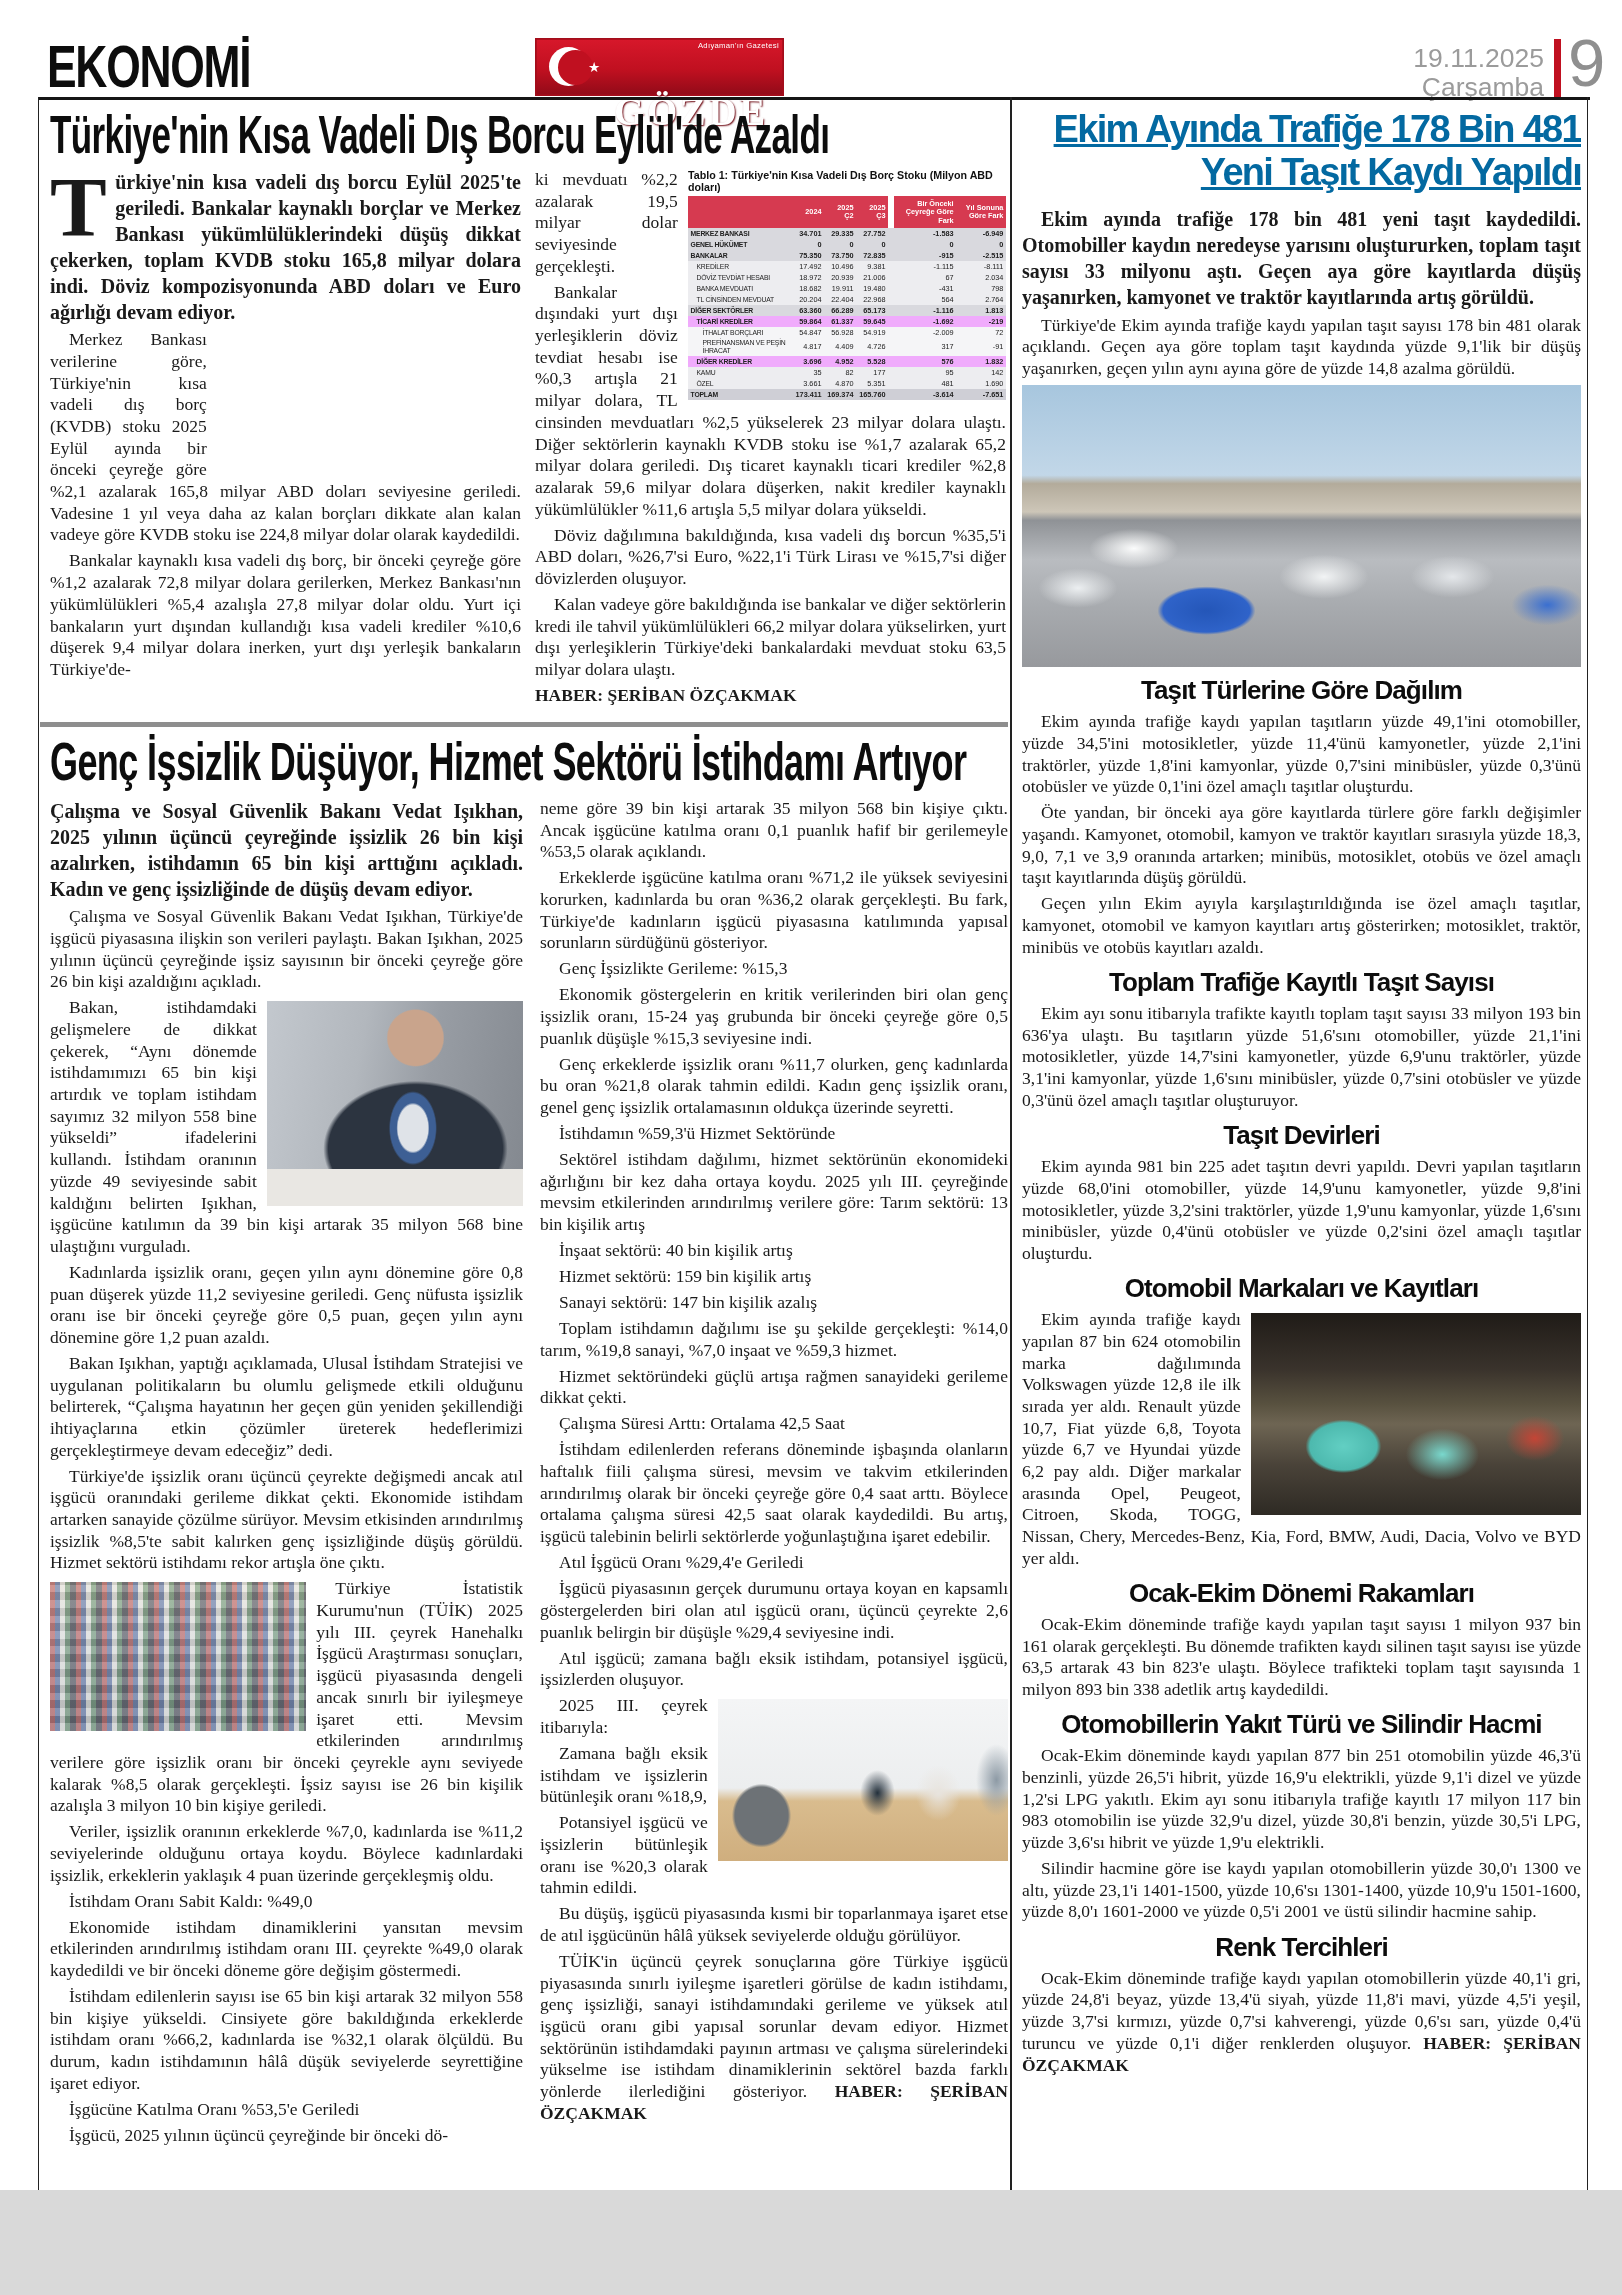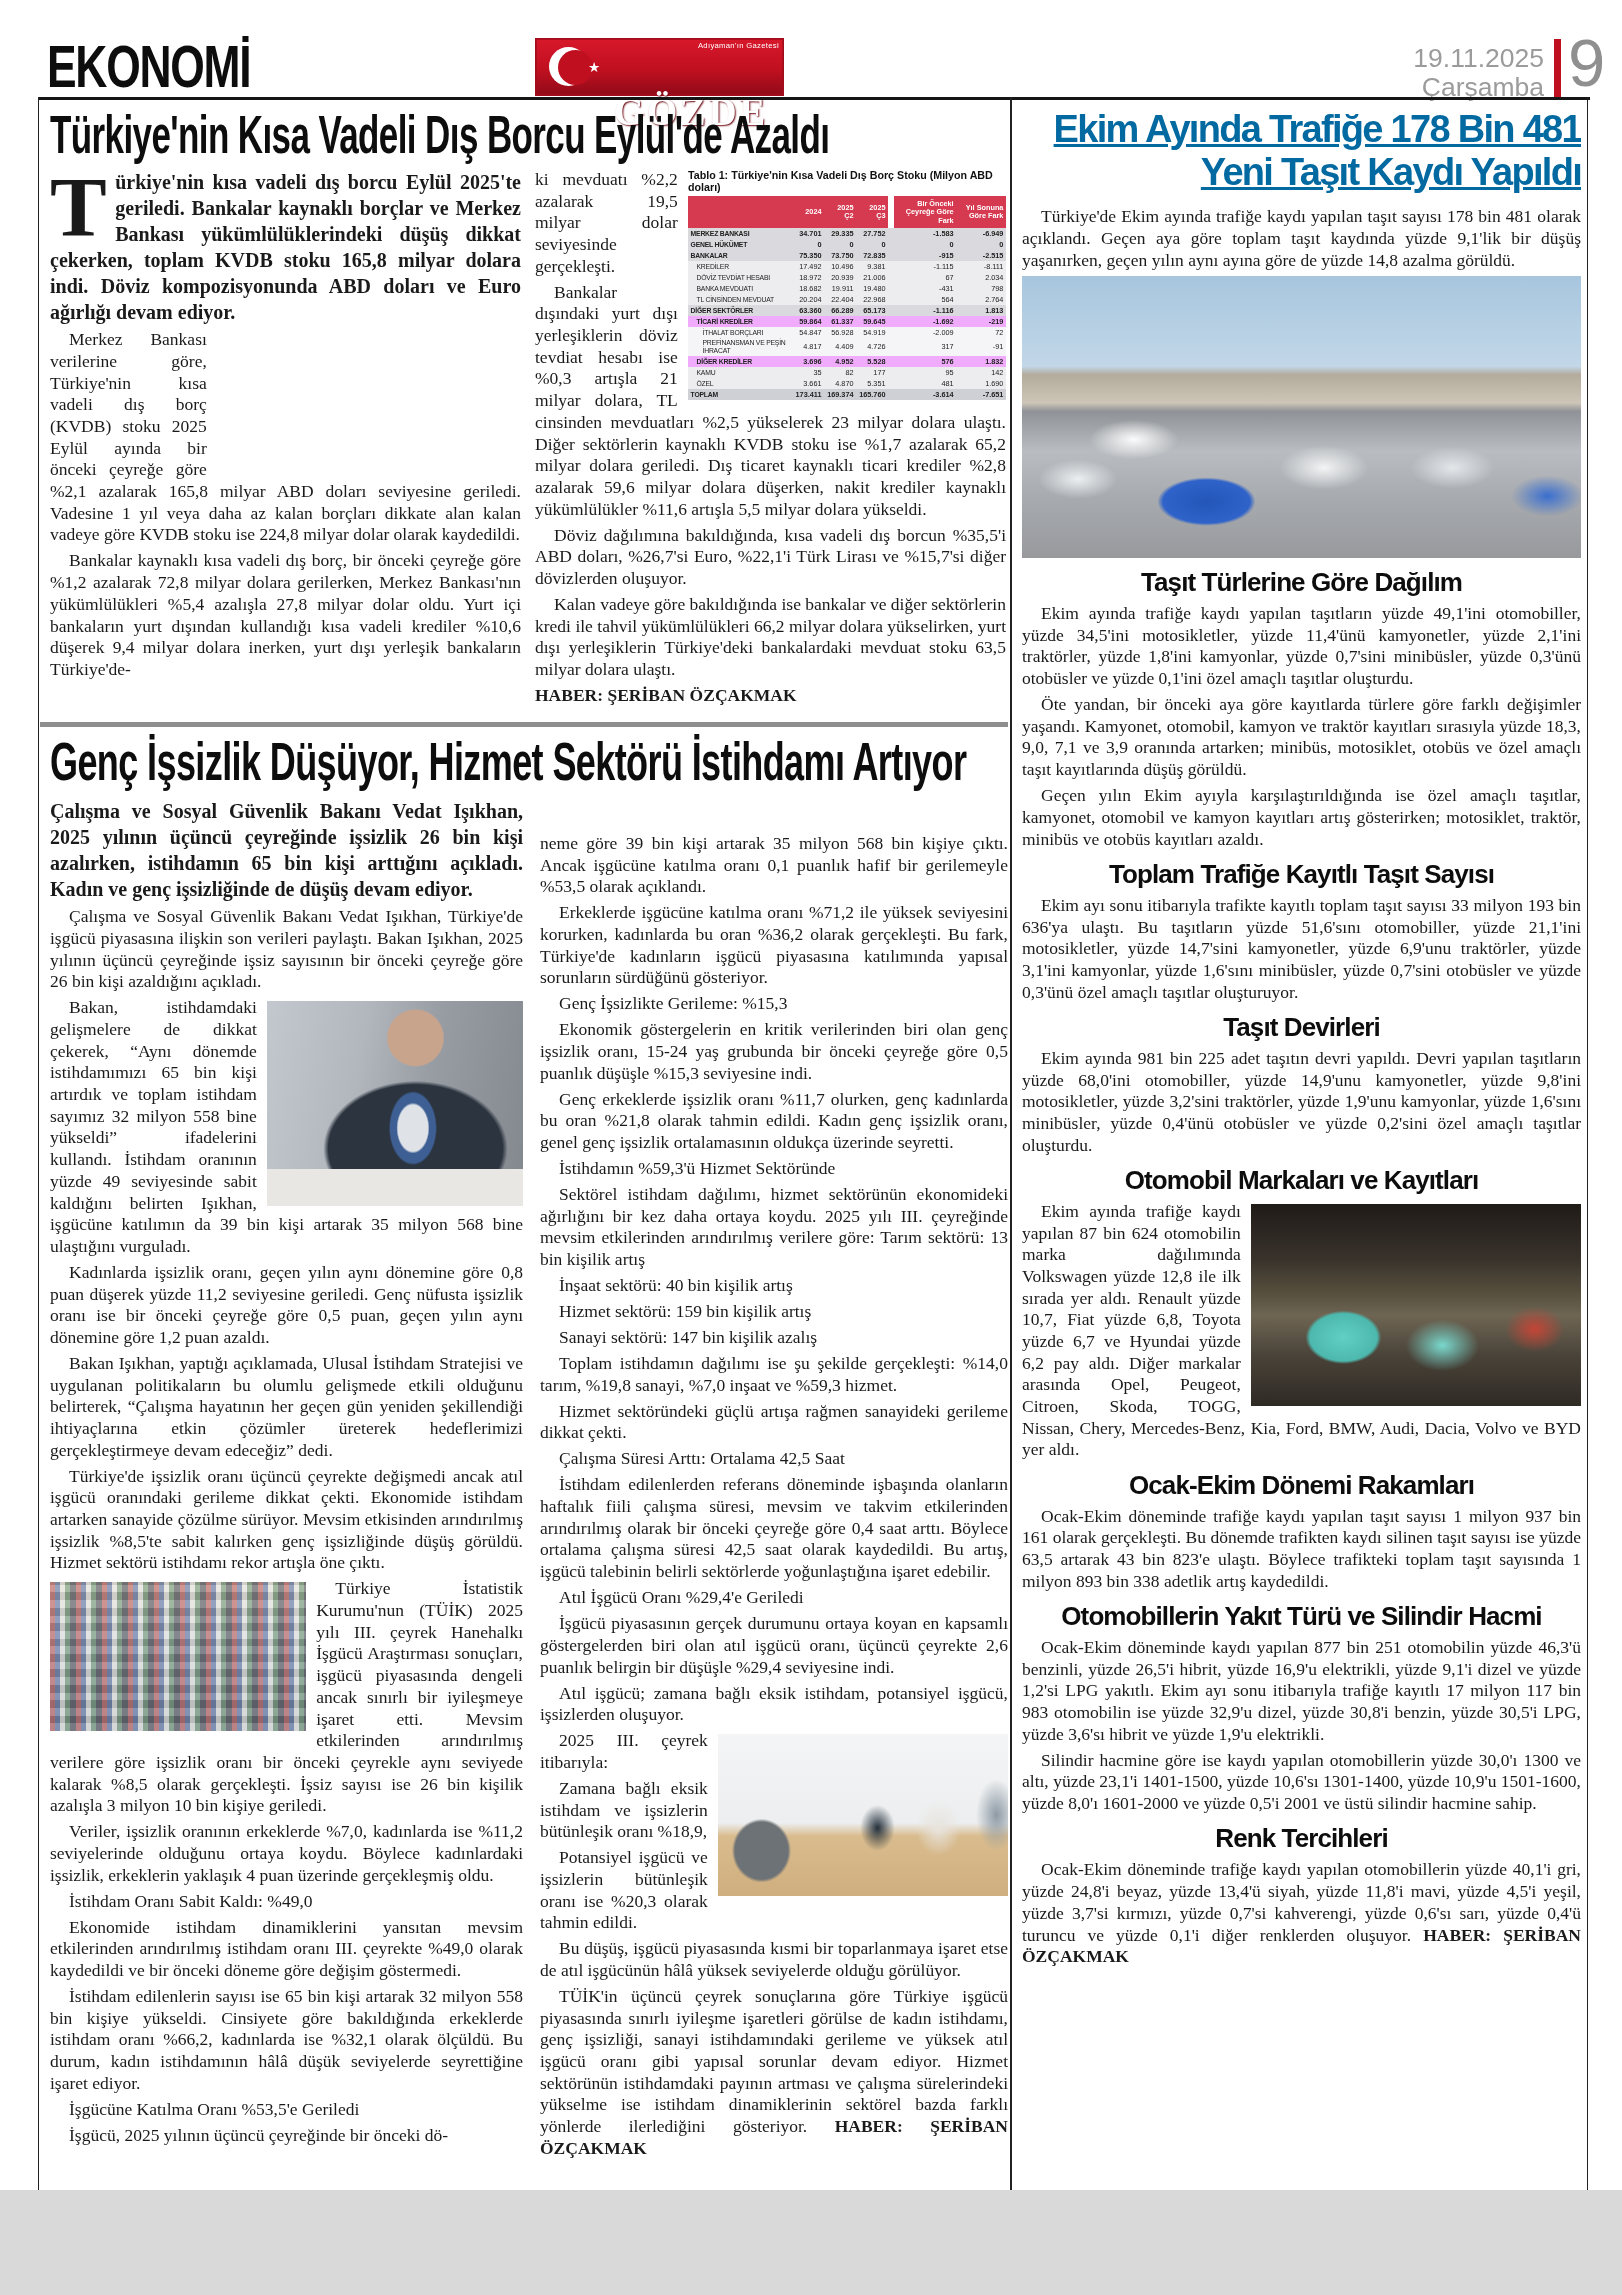--- a/index.html
+++ b/index.html
@@ -37,21 +37,21 @@
         transform:scaleX(0.66);transform-origin:0 0;color:#0d0d0d;}
   .a2-headline{position:absolute;left:50px;top:731px;font-family:"Liberation Sans",sans-serif;
         font-weight:bold;font-size:53px;letter-spacing:-0.9px;white-space:nowrap;
         transform:scaleX(0.68);transform-origin:0 0;color:#0d0d0d;}
   .a3-headline{font-family:"Liberation Sans",sans-serif;font-weight:bold;font-size:38px;
         letter-spacing:-1.7px;line-height:1.14;text-align:right;margin:1.7px 0 12px;color:#0369a1;text-decoration:underline;}
   
   .a1-col1{position:absolute;left:50px;top:169px;width:471px;height:548px;overflow:hidden;}
   .a1-col2{position:absolute;left:535px;top:169px;width:471px;height:550px;overflow:hidden;}
   .a2-col1{position:absolute;left:50px;top:798px;width:473px;height:1447px;overflow:hidden;}
-  .a2-col2{position:absolute;left:540px;top:833px;width:468px;height:1447px;overflow:hidden;}
+  .a2-col2{position:absolute;left:540px;top:798px;width:468px;height:1447px;overflow:hidden;}
   .a3{position:absolute;left:1022px;top:106px;width:559px;height:2140px;overflow:hidden;}
   p{margin:0 0 4.3px 0;}
   .body{font-size:17.5px;line-height:1.24;text-align:justify;}
   .ind{text-indent:19px;}
   .lead{font-weight:bold;font-size:20px;line-height:1.3;text-align:justify;}
   .byline{font-weight:bold;}
   .dropcap{float:left;font-size:85px;line-height:.78;font-weight:bold;padding:5.1px 8.5px 0 0;}
   .sec-head{font-family:"Liberation Sans",sans-serif;font-weight:bold;font-size:26px;
         letter-spacing:-0.9px;text-align:center;margin:8.5px 0 5.1px;color:#0d0d0d;}
   
@@ -347,20 +347,21 @@
     <div class="photo photo-office"></div>
     <p class="body ind">2025 III. çeyrek itibarıyla:</p>
     <p class="body ind">Zamana bağlı eksik istihdam ve işsizlerin bütünleşik oranı %18,9,</p>
     <p class="body ind">Potansiyel işgücü ve işsizlerin bütünleşik oranı ise %20,3 olarak tahmin edildi.</p>
     <p class="body ind">Bu düşüş, işgücü piyasasında kısmi bir toparlanmaya işaret etse de atıl işgücünün hâlâ yüksek seviyelerde olduğu görülüyor.</p>
     <p class="body ind"><span>TÜİK'in üçüncü çeyrek sonuçlarına göre Türkiye işgücü piyasasında sınırlı iyileşme işaretleri görülse de kadın istihdamı, genç işsizliği, sanayi istihdamındaki gerileme ve yüksek atıl işgücü oranı gibi yapısal sorunlar devam ediyor. Hizmet sektörünün istihdamdaki payının artması ve çalışma sürelerindeki yükselme ise istihdam dinamiklerinin sektörel bazda farklı yönlerde ilerlediğini gösteriyor.</span> <span class="byline">HABER: ŞERİBAN ÖZÇAKMAK</span></p>
   </div>
 
   <div class="a3">
     <h1 class="a3-headline">Ekim Ayında Trafiğe 178 Bin 481 Yeni Taşıt Kaydı Yapıldı</h1>
+    <p class="lead ind">Ekim ayında trafiğe 178 bin 481 yeni taşıt kaydedildi. Otomobiller kaydın neredeyse yarısını oluştururken, toplam taşıt sayısı 33 milyonu aştı. Geçen aya göre kayıtlarda düşüş yaşanırken, kamyonet ve traktör kayıtlarında artış görüldü.</p>
     <p class="body ind">Türkiye'de Ekim ayında trafiğe kaydı yapılan taşıt sayısı 178 bin 481 olarak açıklandı. Geçen aya göre toplam taşıt kaydında yüzde 9,1'lik bir düşüş yaşanırken, geçen yılın aynı ayına göre de yüzde 14,8 azalma görüldü.</p>
     <div class="photo photo-carpark"></div>
 
     <h3 class="sec-head">Taşıt Türlerine Göre Dağılım</h3>
     <p class="body ind">Ekim ayında trafiğe kaydı yapılan taşıtların yüzde 49,1'ini otomobiller, yüzde 34,5'ini motosikletler, yüzde 11,4'ünü kamyonetler, yüzde 2,1'ini traktörler, yüzde 1,8'ini kamyonlar, yüzde 0,7'sini minibüsler, yüzde 0,3'ünü otobüsler ve yüzde 0,1'ini özel amaçlı taşıtlar oluşturdu.</p>
     <p class="body ind">Öte yandan, bir önceki aya göre kayıtlarda türlere göre farklı değişimler yaşandı. Kamyonet, otomobil, kamyon ve traktör kayıtları sırasıyla yüzde 18,3, 9,0, 7,1 ve 3,9 oranında artarken; minibüs, motosiklet, otobüs ve özel amaçlı taşıt kayıtlarında düşüş görüldü.</p>
     <p class="body ind">Geçen yılın Ekim ayıyla karşılaştırıldığında ise özel amaçlı taşıtlar, kamyonet, otomobil ve kamyon kayıtları artış gösterirken; motosiklet, traktör, minibüs ve otobüs kayıtları azaldı.</p>
 
     <h3 class="sec-head">Toplam Trafiğe Kayıtlı Taşıt Sayısı</h3>
     <p class="body ind">Ekim ayı sonu itibarıyla trafikte kayıtlı toplam taşıt sayısı 33 milyon 193 bin 636'ya ulaştı. Bu taşıtların yüzde 51,6'sını otomobiller, yüzde 21,1'ini motosikletler, yüzde 14,7'sini kamyonetler, yüzde 6,9'unu traktörler, yüzde 3,1'ini kamyonlar, yüzde 1,6'sını minibüsler, yüzde 0,7'sini otobüsler ve yüzde 0,3'ünü özel amaçlı taşıtlar oluşturuyor.</p>

